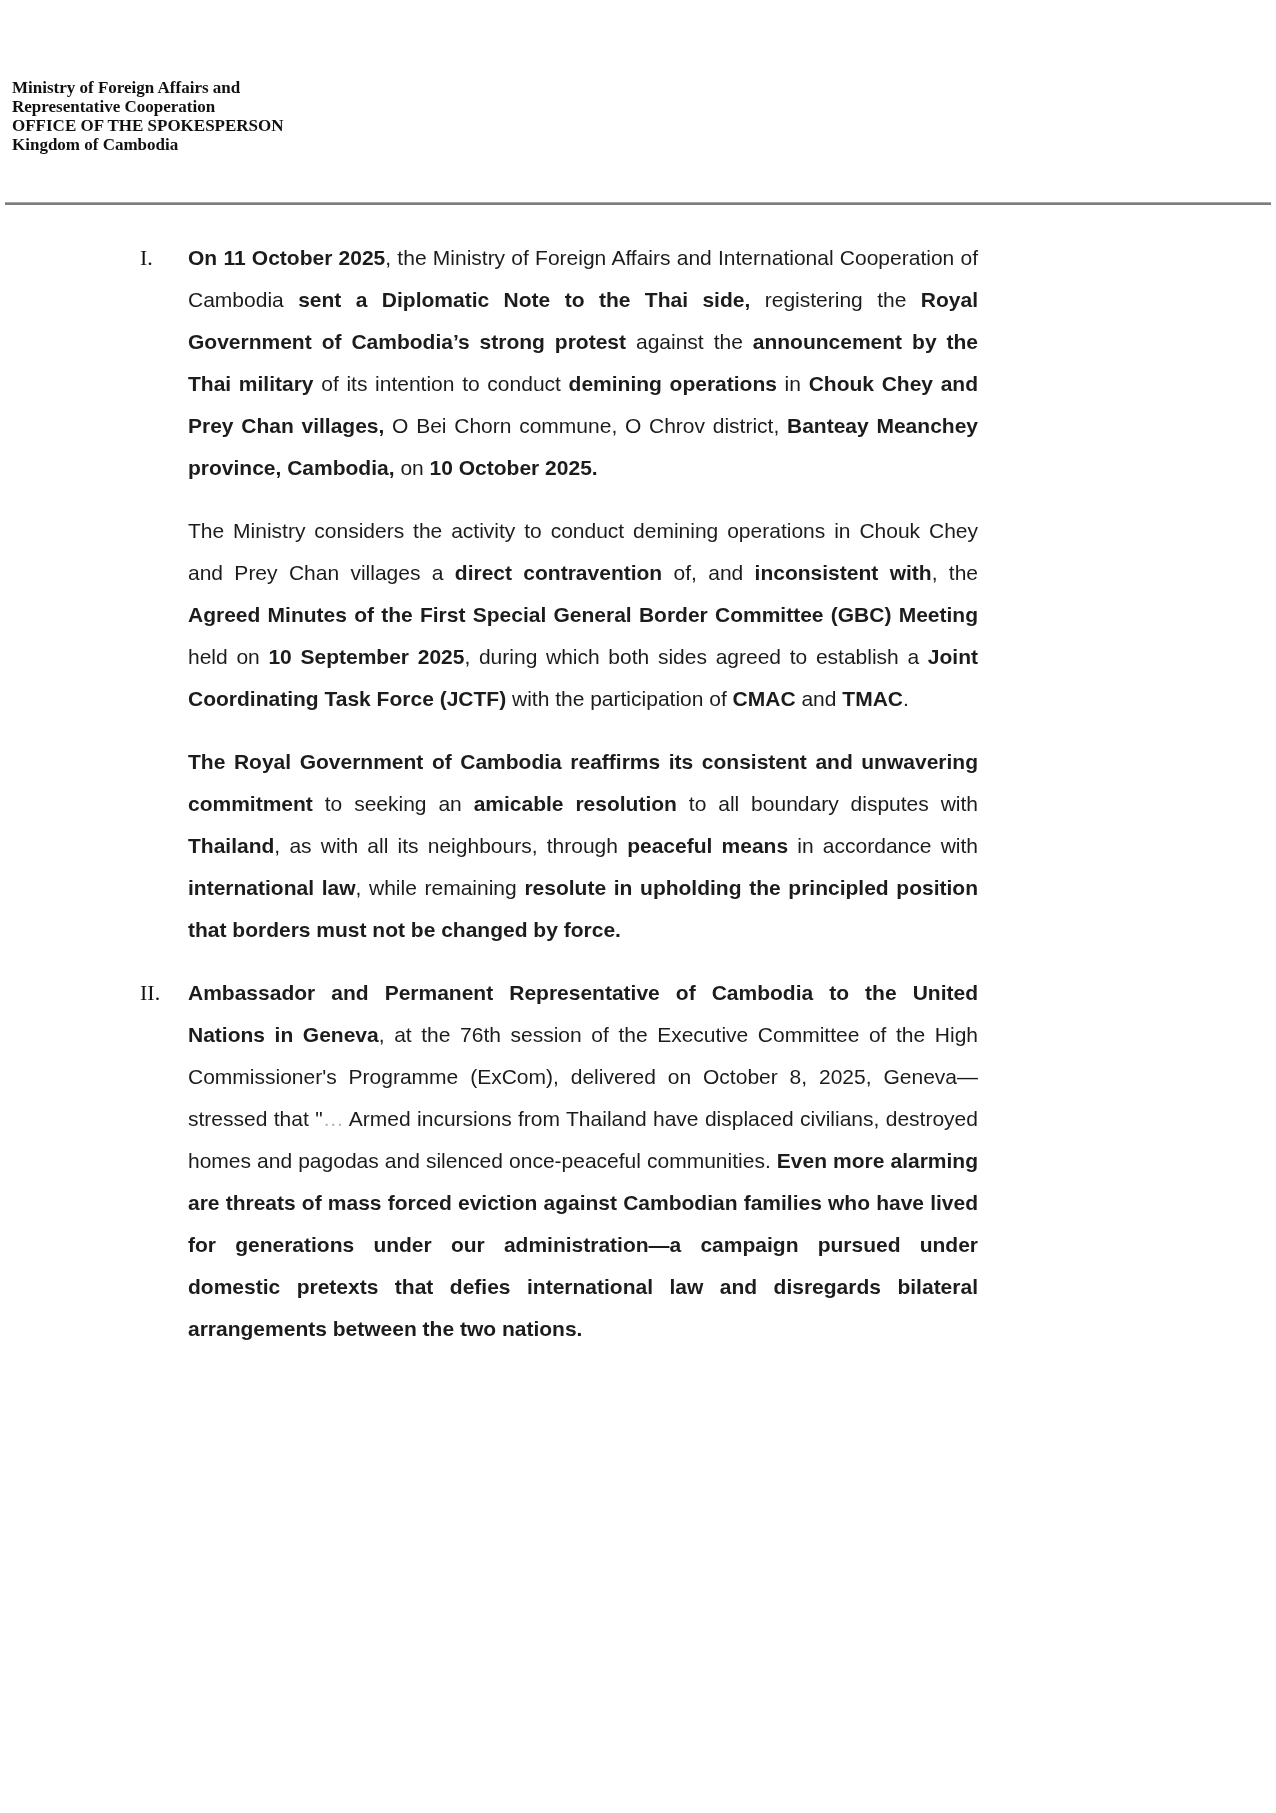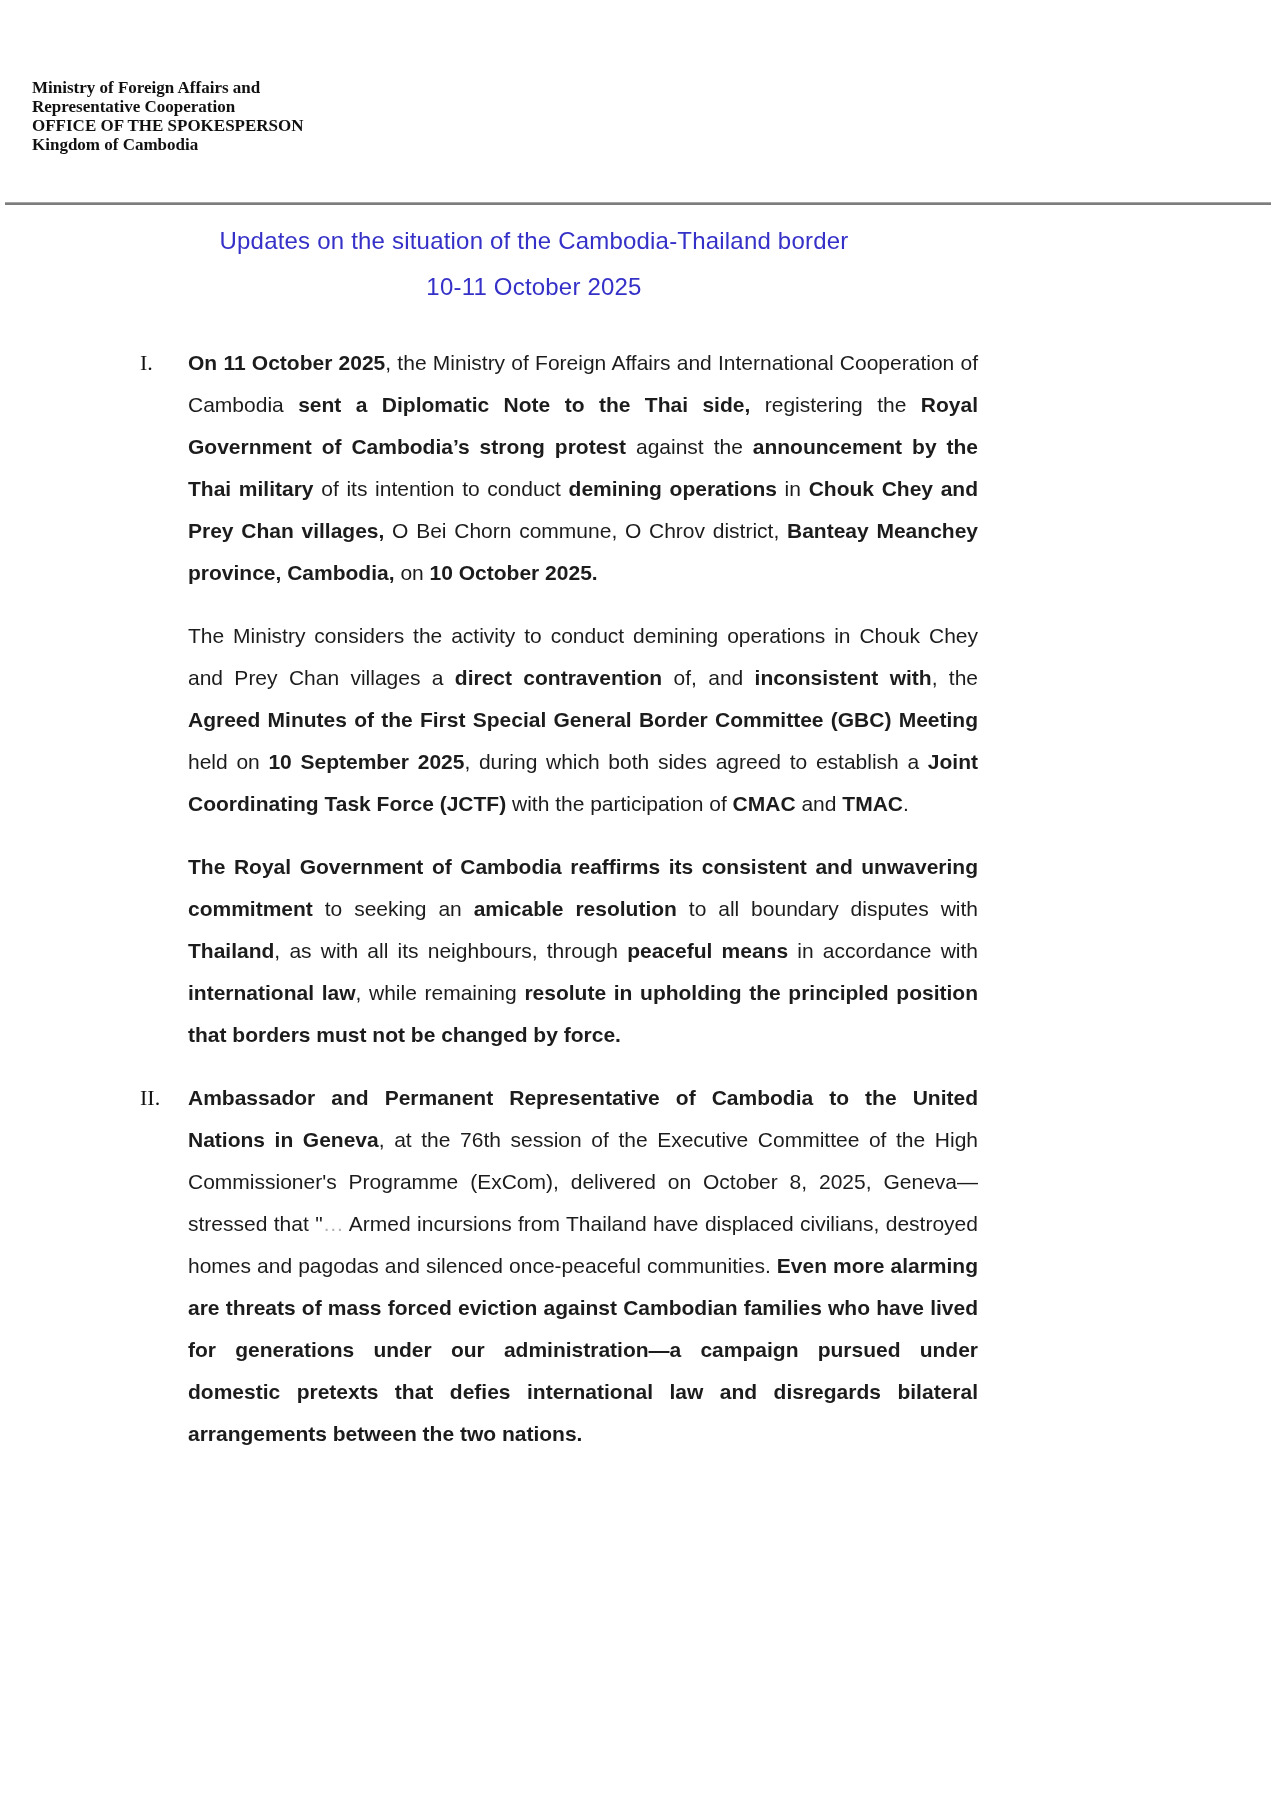--- a/index.html
+++ b/index.html
@@ -12,21 +12,20 @@
     color: #1c1c1c;
     overflow: hidden;
   }
   .letterhead {
     padding: 78px 0 0 12px;
     font-family: "Liberation Serif", serif;
     font-weight: 700;
     font-size: 17px;
     line-height: 19px;
     color: #111111;
-    margin-left: 20px;
   }
   .divider {
     margin: 48px 5px 0 5px;
     height: 3px;
     background: #7d7d7d;
     border-top: 1px solid #a6a6a6;
     box-sizing: border-box;
   }
   .title {
     margin-top: 13px;
@@ -67,24 +66,20 @@
 
   <div class="letterhead">
     <div>Ministry of Foreign Affairs and</div>
     <div>Representative Cooperation</div>
     <div>OFFICE OF THE SPOKESPERSON</div>
     <div>Kingdom of Cambodia</div>
   </div>
 
   <div class="divider"></div>
 
-  <div class="title" style="color: rgb(53, 49, 200);">
-    <div>Updates on the situation of the Cambodia-Thailand border</div>
-    <div>10-11 October 2025</div>
-  </div>
 
   <div class="doc-body">
       <div class="para">
         <div class="marker">I.</div>
         <div class="ptext"><span class="b">On 11 October 2025</span><span>, the Ministry of Foreign Affairs and International Cooperation of Cambodia </span><span class="b">sent a Diplomatic Note to the Thai side,</span><span> registering the </span><span class="b">Royal Government of Cambodia’s strong protest</span><span> against the </span><span class="b">announcement by the Thai military</span><span> of its intention to conduct </span><span class="b">demining operations</span><span> in </span><span class="b">Chouk Chey and Prey Chan villages,</span><span> O Bei Chorn commune, O Chrov district, </span><span class="b">Banteay Meanchey province, Cambodia,</span><span> on </span><span class="b">10 October 2025.</span></div>
       </div>
       <div class="para">
         <div class="marker"></div>
         <div class="ptext"><span>The Ministry considers the activity to conduct demining operations in Chouk Chey and Prey Chan villages a </span><span class="b">direct contravention</span><span> of, and </span><span class="b">inconsistent with</span><span>, the </span><span class="b">Agreed Minutes of the First Special General Border Committee (GBC) Meeting</span><span> held on </span><span class="b">10 September 2025</span><span>, during which both sides agreed to establish a </span><span class="b">Joint Coordinating Task Force (JCTF)</span><span> with the participation of </span><span class="b">CMAC</span><span> and </span><span class="b">TMAC</span><span>.</span></div>
       </div>

